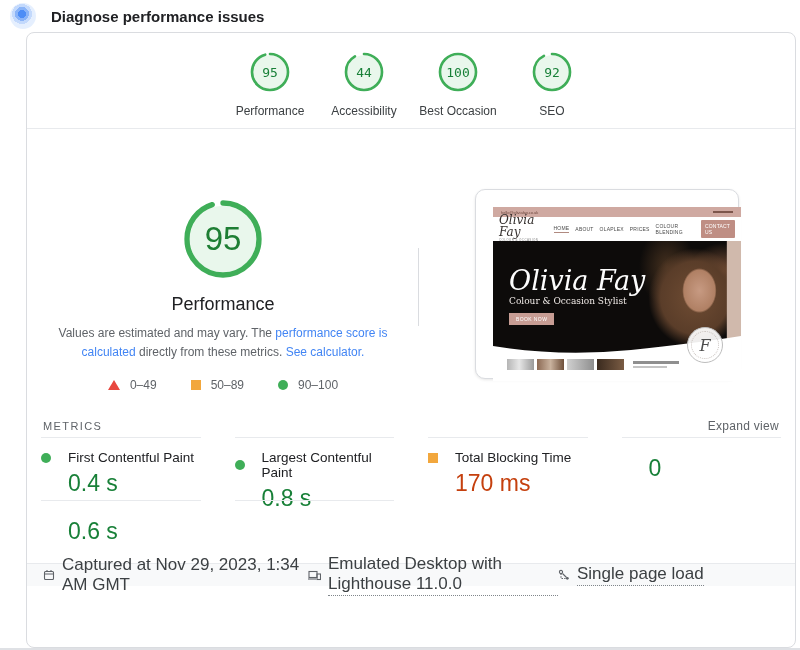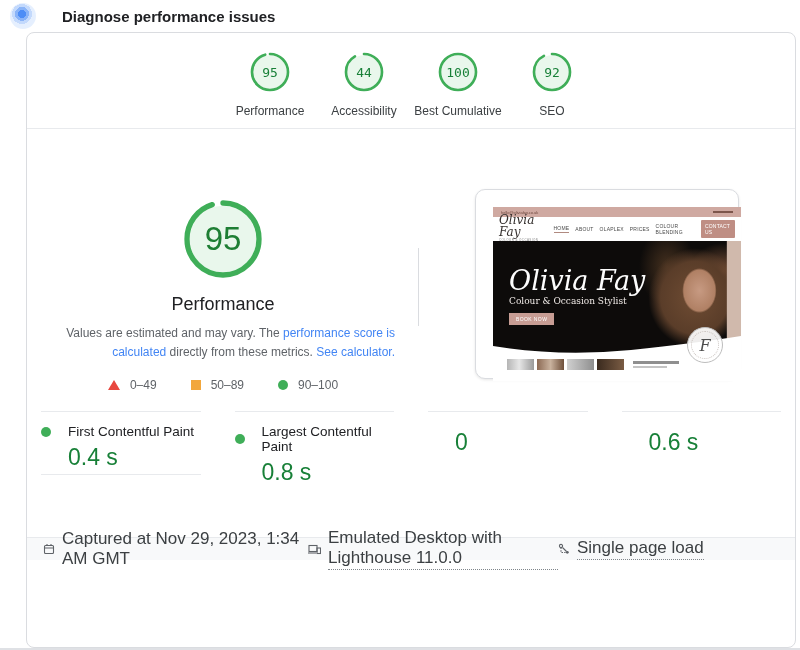--- a/index.html
+++ b/index.html
@@ -7,21 +7,21 @@
     --average-orange:#f2a73d; --average-text:#c5400e; --fail-red:#e8473f;
     --link-blue:#4285f4; --text-dark:#202124; --text-gray:#5f6368;
     --border:#dadce0; --border-light:#e8eaed; --footer-bg:#f8f9fa;
     --rose:#cfa9a1; --rose-dark:#bf8e84;
   }
   *{margin:0;padding:0;box-sizing:border-box}
   html,body{width:800px;height:650px;background:#fff;overflow:hidden;
     font-family:"Liberation Sans",sans-serif;color:var(--text-dark);position:relative}
 
   
-  .page-header{position:absolute;left:10px;top:3px;display:flex;align-items:center;gap:26px}
+  .page-header{position:absolute;left:10px;top:3px;display:flex;align-items:center;gap:15px}
   .pulse-icon{width:26px;height:26px;border-radius:50%;
     background:radial-gradient(circle at 46% 42%,#4d8df6 0 4px,#8ab4f8 4px 7px,#c3d9fc 7px 10px,#e5effe 10px 13px)}
   .page-title{font-size:15px;font-weight:bold;color:var(--text-dark)}
 
   
   .card{position:absolute;left:26px;top:32px;width:770px;height:616px;background:#fff;
     border:1px solid var(--border);border-radius:8px;overflow:hidden}
 
   
   .gauges-row{height:95px;display:flex;justify-content:center;padding-top:19px}
@@ -35,21 +35,21 @@
   .gauge-label{margin-top:12px;font-size:12px;color:#3c4043;white-space:nowrap}
   .section-divider{border-top:1px solid var(--border-light)}
 
   
   .main-row{position:relative;height:282px;display:flex}
   .perf-col{width:392px;display:flex;flex-direction:column;align-items:center;padding-top:70px}
   .gauge-big{position:relative;width:80px;height:80px}
   .gauge-big svg{width:100%;height:100%;display:block}
   .gauge-big .gauge-num{font-family:"Liberation Sans",sans-serif;font-size:33px;color:#1e7e34}
   .perf-title{margin-top:15px;font-size:18px;font-weight:normal;color:var(--text-dark)}
-  .perf-desc{margin-top:9px;width:344px;text-align:right;font-size:12px;line-height:1.55;color:var(--text-gray)}
+  .perf-desc{margin-top:9px;width:344px;text-align:center;font-size:12px;line-height:1.55;color:var(--text-gray)}
   .perf-desc a{color:var(--link-blue);text-decoration:none;cursor:pointer}
   .legend{display:flex;align-items:center;gap:34px;margin-top:17px;font-size:12px;color:var(--text-gray)}
   .legend-item{display:flex;align-items:center;gap:10px}
   .shape-triangle{width:0;height:0;border-left:6px solid transparent;border-right:6px solid transparent;
     border-bottom:10px solid var(--fail-red)}
   .shape-square{width:10px;height:10px;background:var(--average-orange)}
   .shape-circle{width:10px;height:10px;border-radius:50%;background:var(--ring-green)}
   .v-divider{position:absolute;left:391px;top:119px;width:1px;height:78px;background:var(--border)}
 
   
@@ -153,21 +153,21 @@
       <span class="gauge-label">Accessibility</span>
     </div>
     <div class="gauge-col">
       <div class="gauge-wrap">
         <svg viewBox="0 0 120 120">
             <circle class="gauge-fill-c" cx="60" cy="60" r="50"></circle>
           <circle class="gauge-arc" cx="60" cy="60" r="54" transform="rotate(-90 60 60)" stroke-dasharray="339.3 339.3"></circle>
           </svg>
         <span class="gauge-num">100</span>
       </div>
-      <span class="gauge-label">Best Cumulative</span>
+      <span class="gauge-label">Best Occasion</span>
     </div>
     <div class="gauge-col">
       <div class="gauge-wrap">
         <svg viewBox="0 0 120 120">
             <circle class="gauge-fill-c" cx="60" cy="60" r="50"></circle>
           <circle class="gauge-arc" cx="60" cy="60" r="54" transform="rotate(-90 60 60)" stroke-dasharray="312.1 339.3"></circle>
           </svg>
         <span class="gauge-num">92</span>
       </div>
       <span class="gauge-label">SEO</span>
@@ -242,34 +242,45 @@
             <span class="g-text">
                 <i></i>
                 <i></i>
               </span>
           </div>
         </div>
       </div>
     </div>
   </div>
 
+  <div class="metrics-head">
+    <span class="metrics-label">METRICS</span>
+    <span class="expand-view">Expand view</span>
+  </div>
   <div class="metrics-grid">
     <div class="m-cell">
       <div class="m-head">
         <i class="m-icon" data-status="good"></i>
         <span class="m-name">First Contentful Paint</span>
       </div>
       <div class="m-value" data-status="good">0.4 s</div>
     </div>
     <div class="m-cell">
       <div class="m-head">
         <i class="m-icon" data-status="good"></i>
         <span class="m-name">Largest Contentful Paint</span>
       </div>
       <div class="m-value" data-status="good">0.8 s</div>
+    </div>
+    <div class="m-cell">
+      <div class="m-head">
+        <i class="m-icon" data-status="average"></i>
+        <span class="m-name">Total Blocking Time</span>
+      </div>
+      <div class="m-value" data-status="average">170 ms</div>
     </div>
     <div class="m-cell">
       <div class="m-value" data-status="good">0</div>
     </div>
     <div class="m-cell">
       <div class="m-value" data-status="good">0.6 s</div>
     </div>
     <div class="m-cell"></div>
   </div>
 

